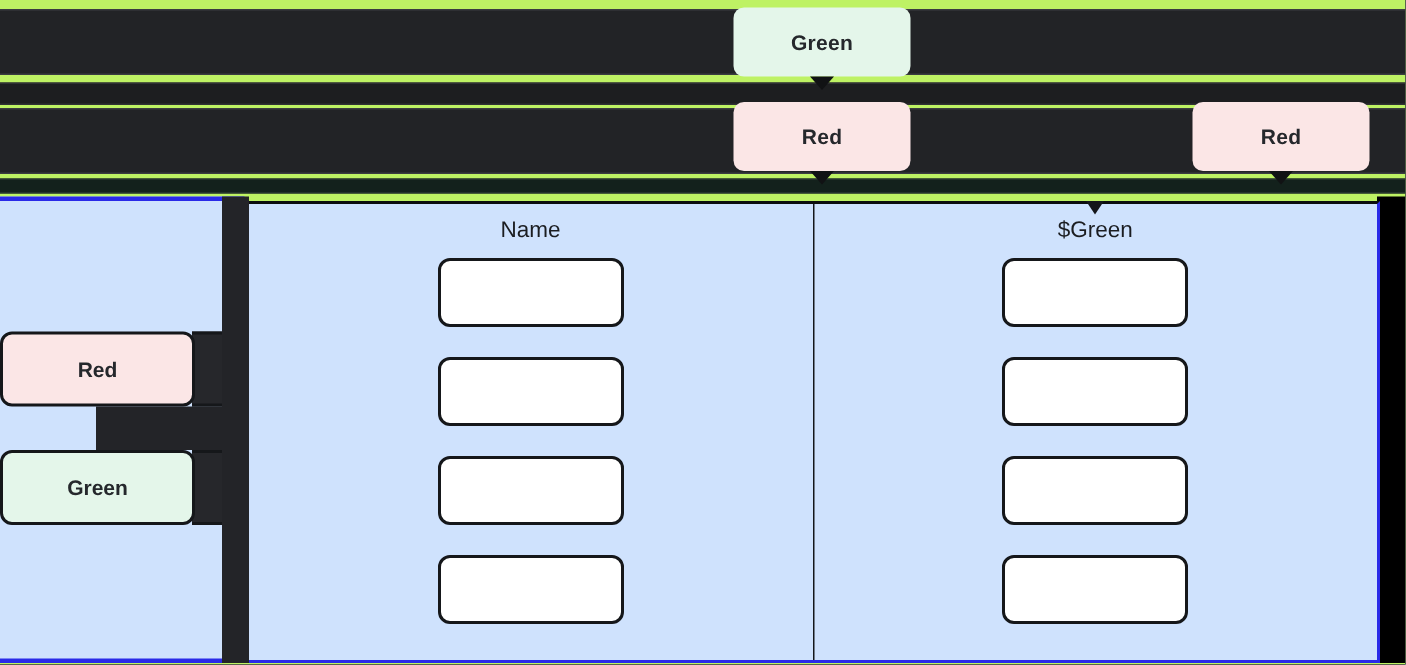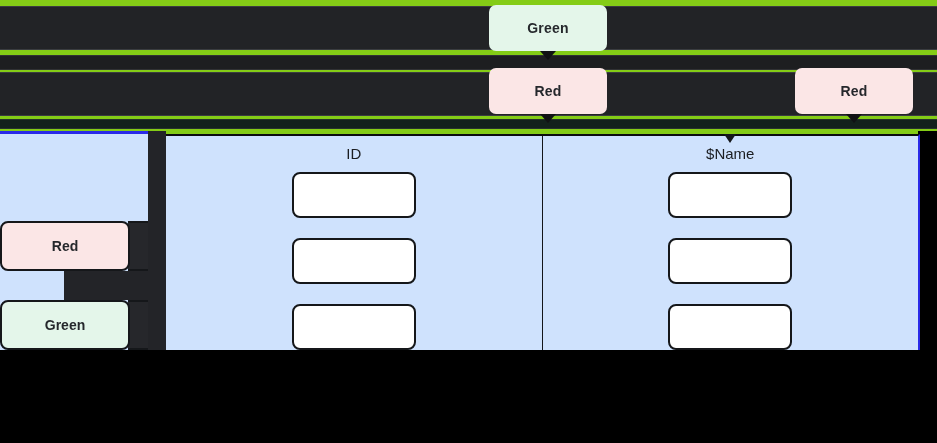--- a/index.html
+++ b/index.html
@@ -5,22 +5,22 @@
 <style>
   * { box-sizing: border-box; margin: 0; padding: 0; }
   html, body {
     width: 937px; height: 443px;
     overflow: hidden;
     background: #000;
     font-family: "Liberation Sans", sans-serif;
   }
   #root {
     position: relative;
-    width: 937px; height: 350px;
-    background: #84cc16;
+    width: 937px; height: 443px;
+    background: #bef264;
     overflow: hidden;
   }
 
   
   .band {
     position: absolute;
     left: 0; width: 937px;
     background: #222326;
     border-top: 1px solid #3a3c40;
     border-bottom: 1px solid #3a3c40;
@@ -208,37 +208,37 @@
     <span>Red</span>
   </div>
   <div class="side-badge side-green">
     <span>Green</span>
   </div>
 
   <div class="left-strip"></div>
 
   <div class="table-panel">
 
+
+
     <div class="col">
-
-      <div class="col-header">ID</div>
+      <span class="col-marker"></span>
+      <div class="col-header">Name</div>
       <div class="cells">
         <div class="cell"></div>
         <div class="cell"></div>
         <div class="cell"></div>
         <div class="cell"></div>
       </div>
     </div>
 
 
-
-
     <div class="col">
       <span class="col-marker"></span>
-      <div class="col-header">$Name</div>
+      <div class="col-header">$Green</div>
       <div class="cells">
         <div class="cell"></div>
         <div class="cell"></div>
         <div class="cell"></div>
         <div class="cell"></div>
       </div>
     </div>
 
   </div>
 

